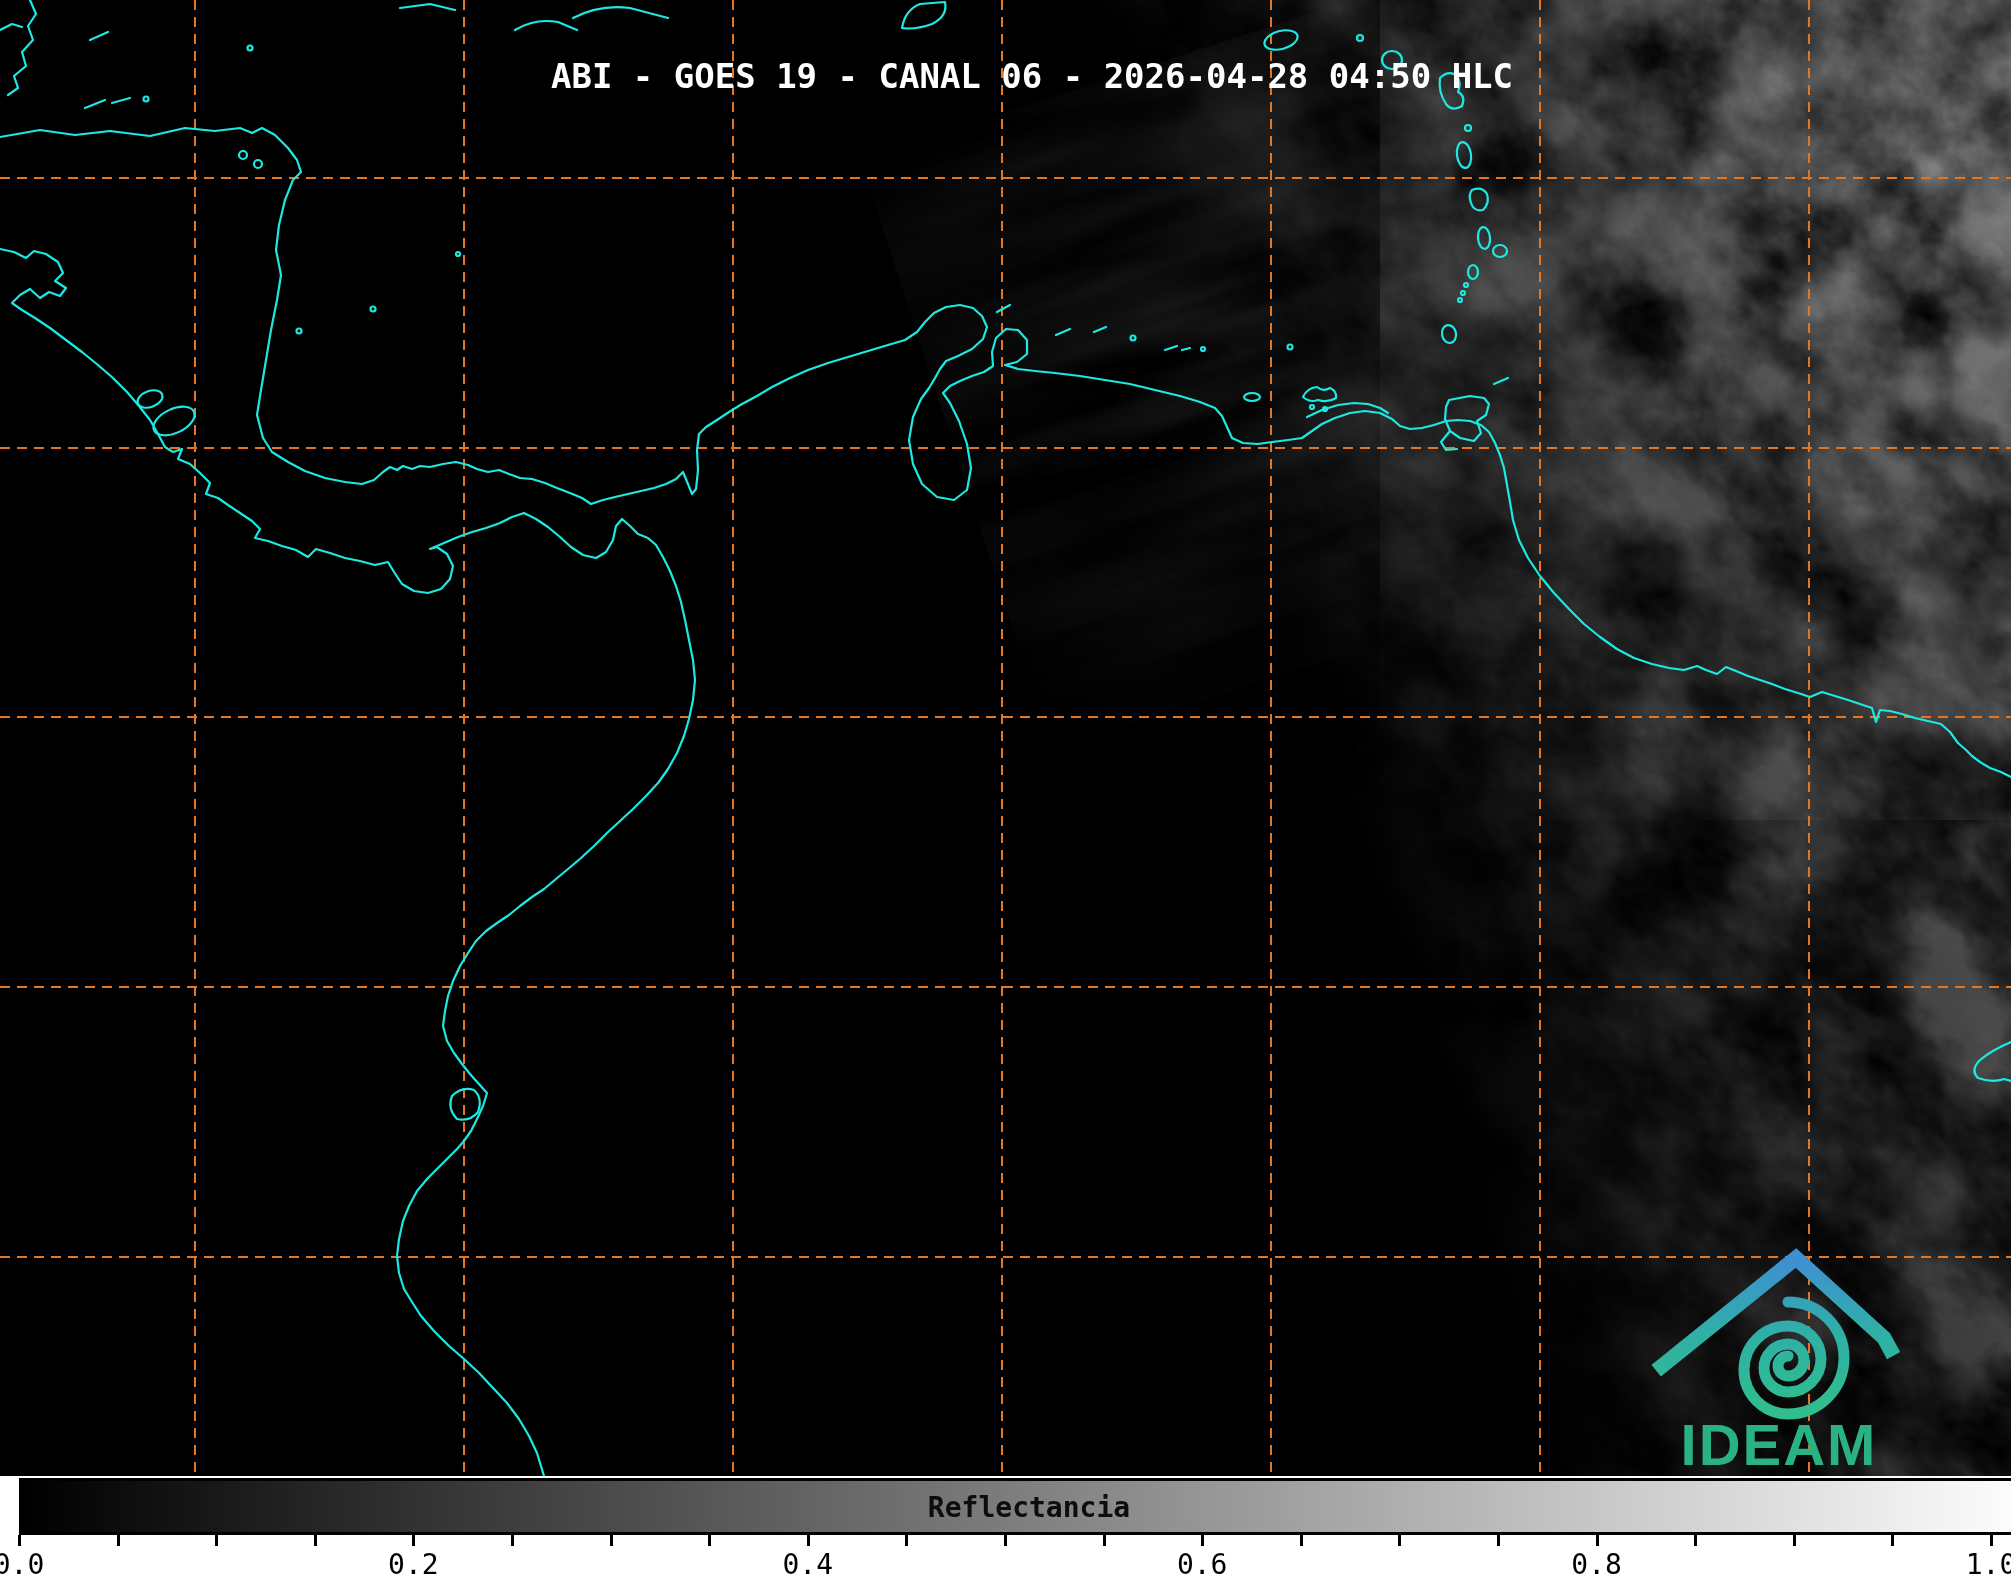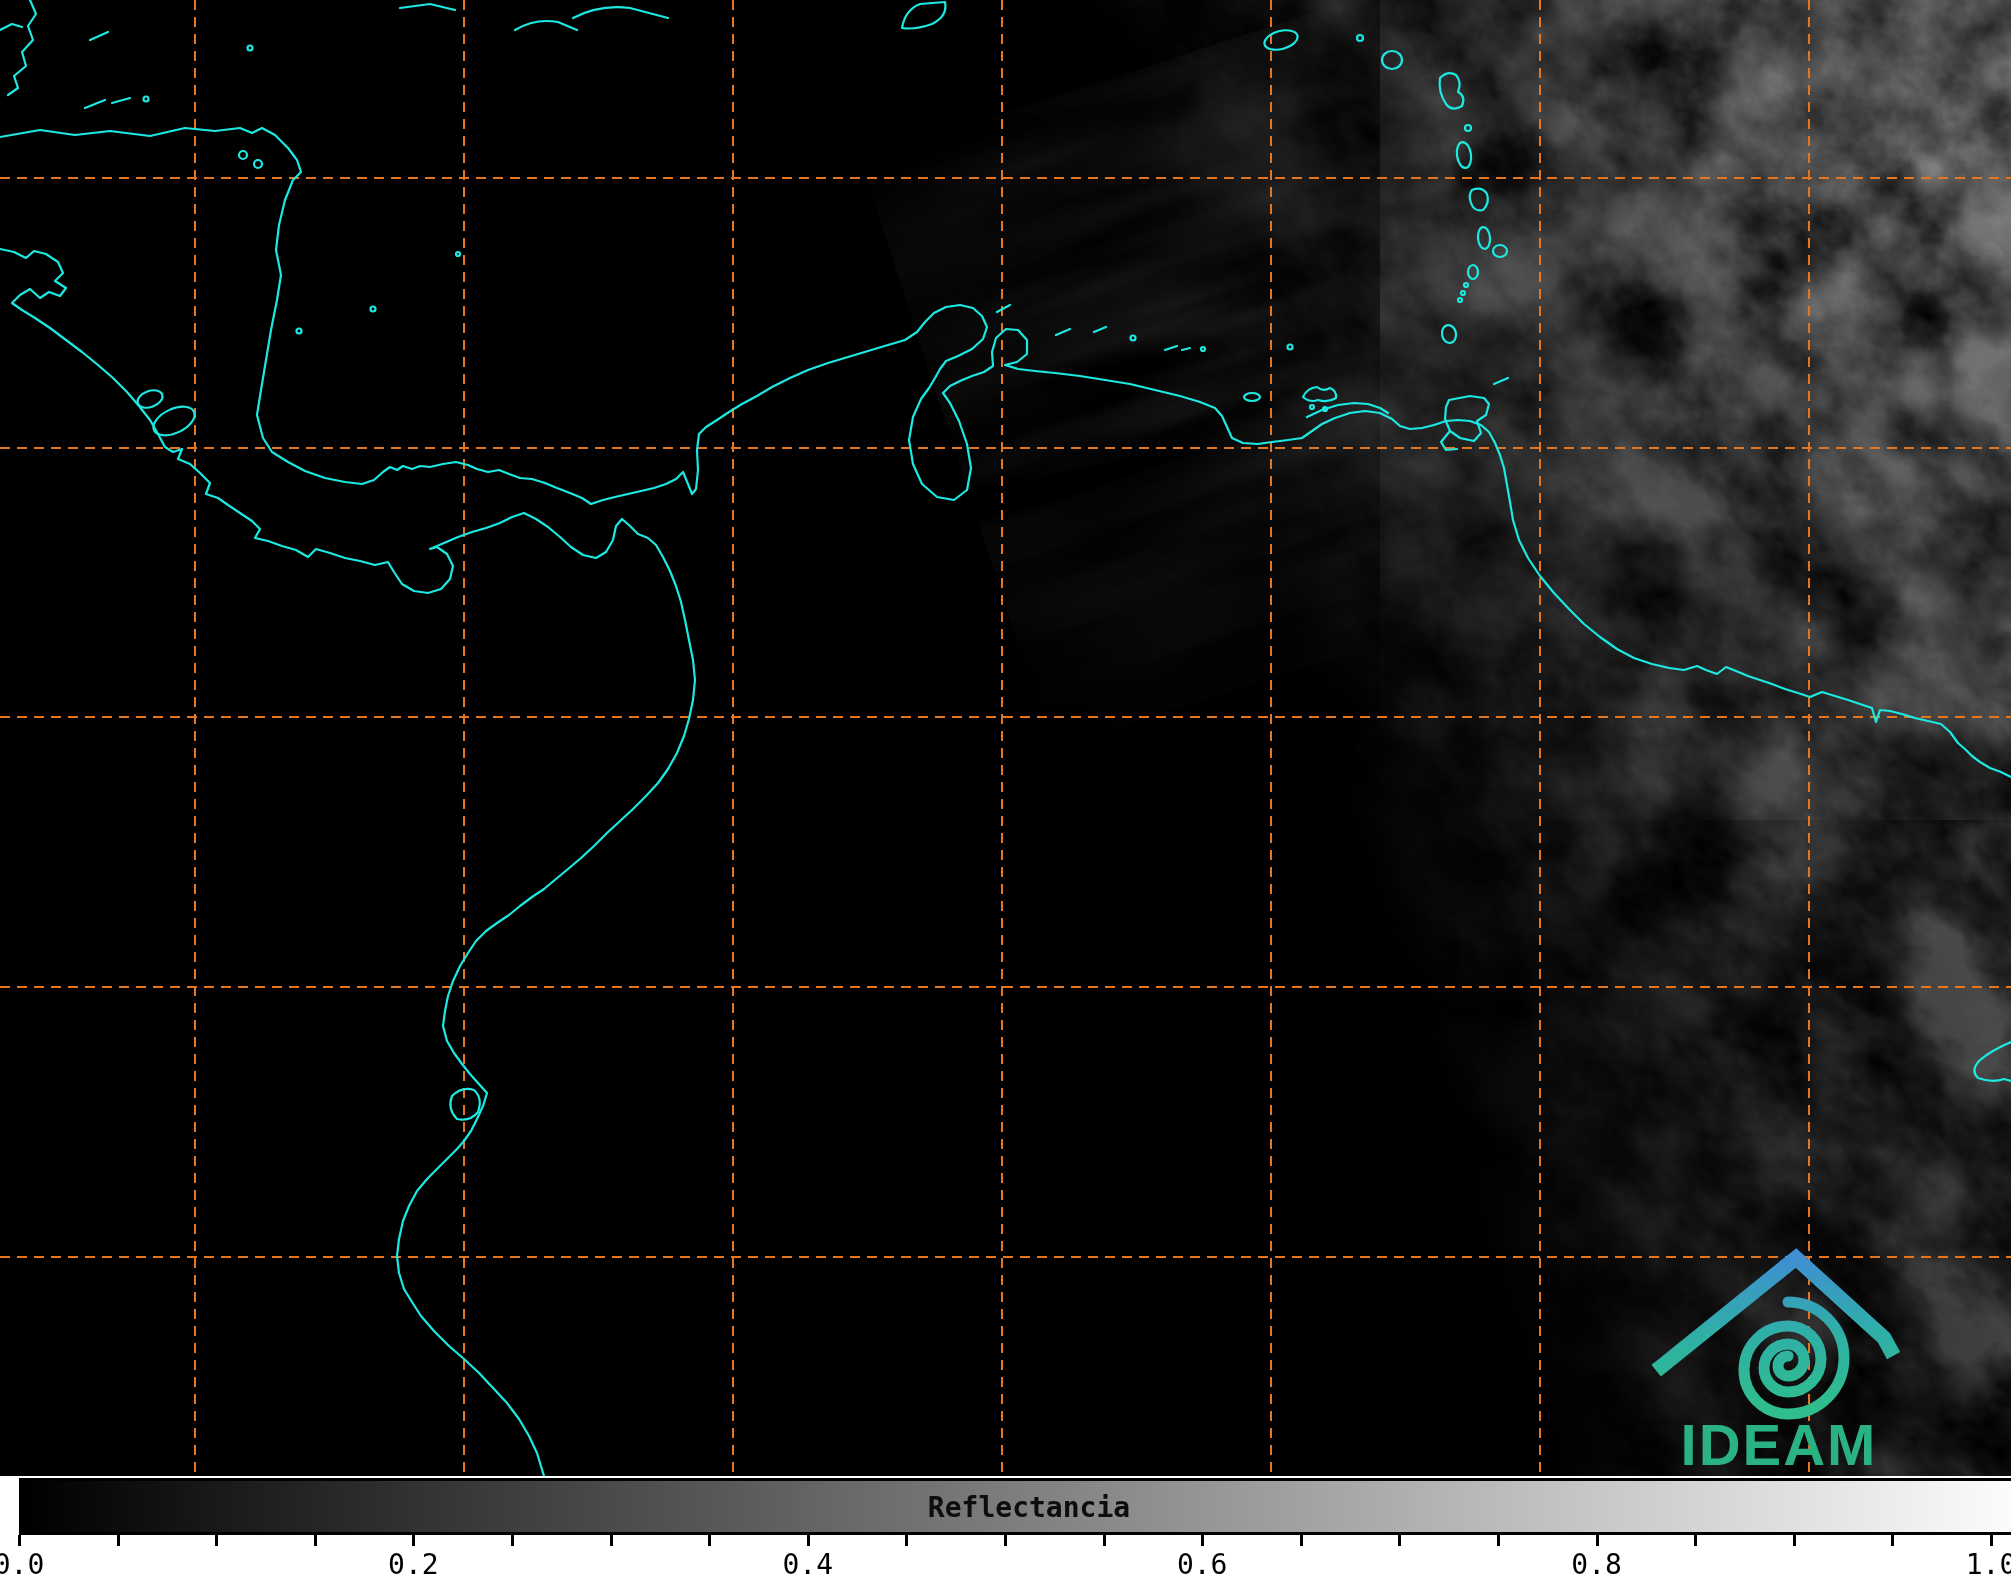--- a/index.html
+++ b/index.html
@@ -172,20 +172,21 @@
         </g>
       </g>
 
       <g id="logo">
         <path d="M 1662 1366 L 1796 1258 L 1884 1338 L 1890 1349" fill="none" stroke="url(#lgLogo)" stroke-width="15" stroke-linecap="square"></path>
         <path d="M 1788 1302 A 56 56 0 0 1 1788 1414 A 44 44 0 0 1 1788 1326 A 33 33 0 0 1 1788 1392 A 24 24 0 0 1 1788 1344 A 16 16 0 0 1 1788 1376 A 10 10 0 0 1 1788 1356" fill="none" stroke="url(#lgLogo)" stroke-width="11" stroke-linecap="round"></path>
         <text id="logo-text" x="1779" y="1465" text-anchor="middle" font-family="Liberation Sans, sans-serif" font-size="58" font-weight="bold" letter-spacing="2" fill="#2bb283">IDEAM</text>
       </g>
     </svg>
 
+    <div class="map-title" style="color: rgb(255, 255, 255);">ABI - GOES 19 - CANAL 06 - 2026-04-28 04:50 HLC</div>
   </div>
 
   <div class="cbar-strip">
     <div class="cbar" id="cbar" style="background: linear-gradient(to right, rgb(0, 0, 0), rgb(255, 255, 255));">
       <div class="cbar-label">Reflectancia</div>
     </div>
     <div id="cbar-ticks">
         <div class="tick" style="left: 19px;"></div>
         <div class="tick" style="left: 117.6px;"></div>
         <div class="tick" style="left: 216.2px;"></div>

